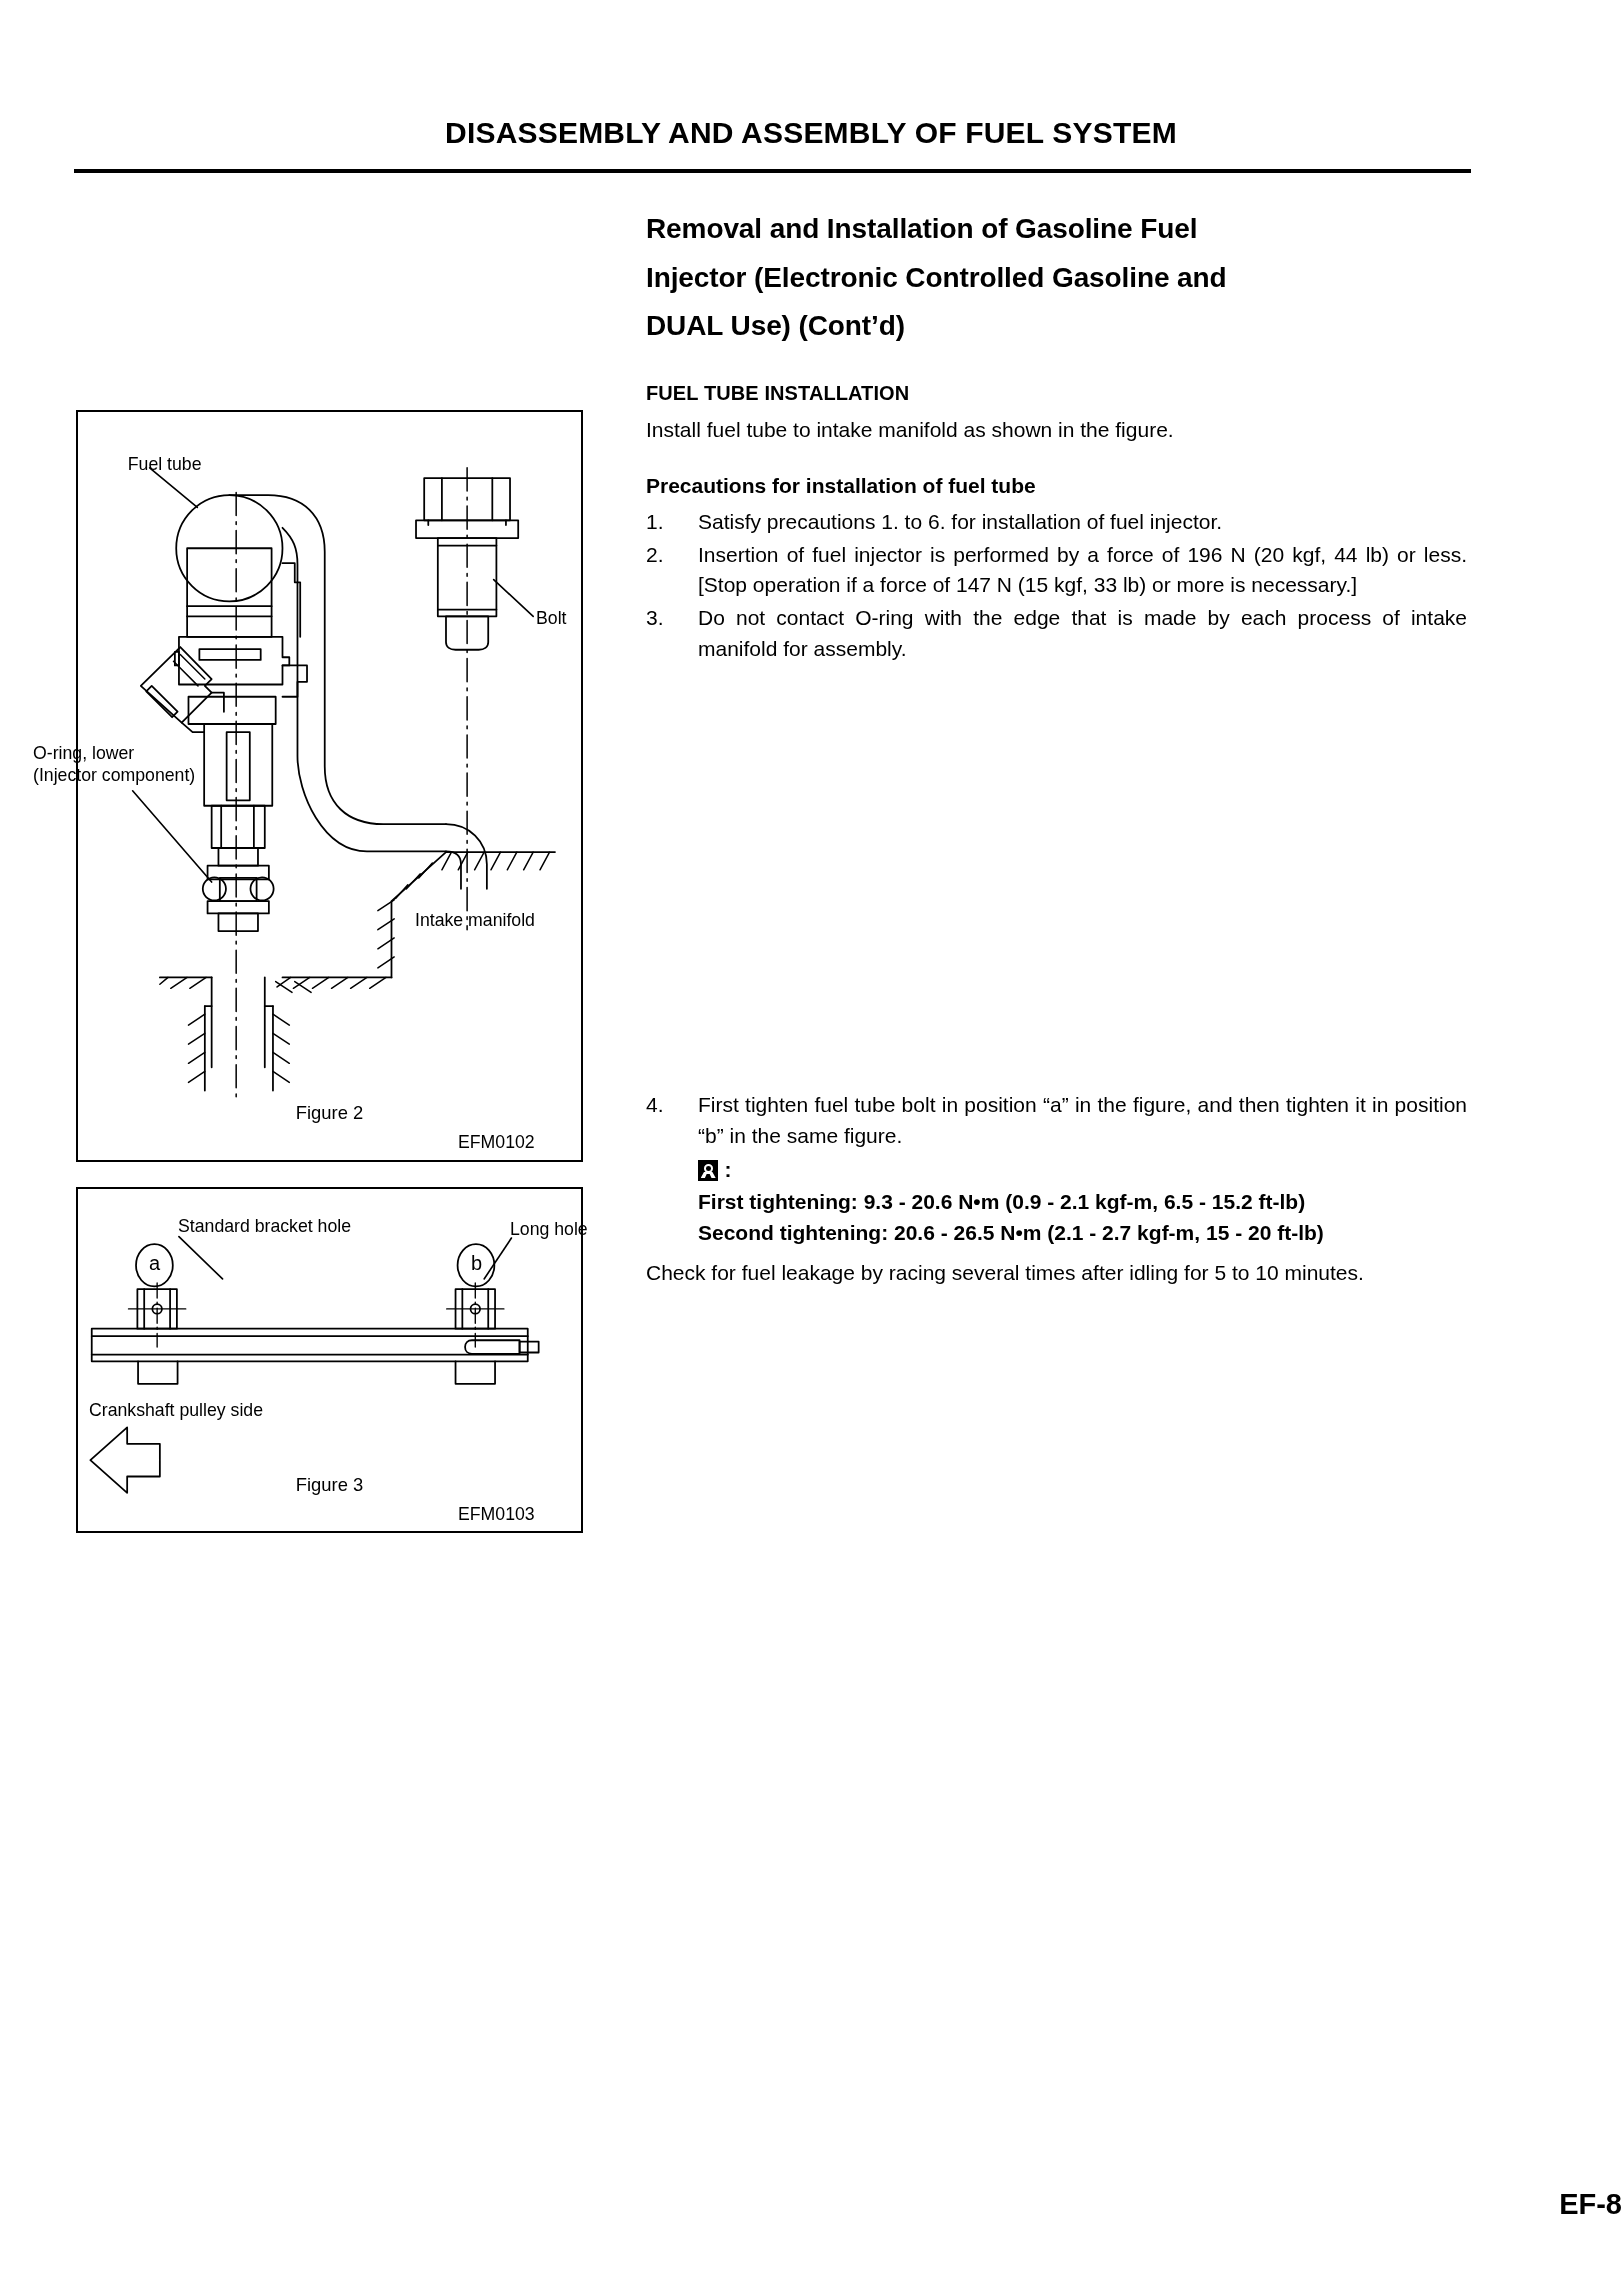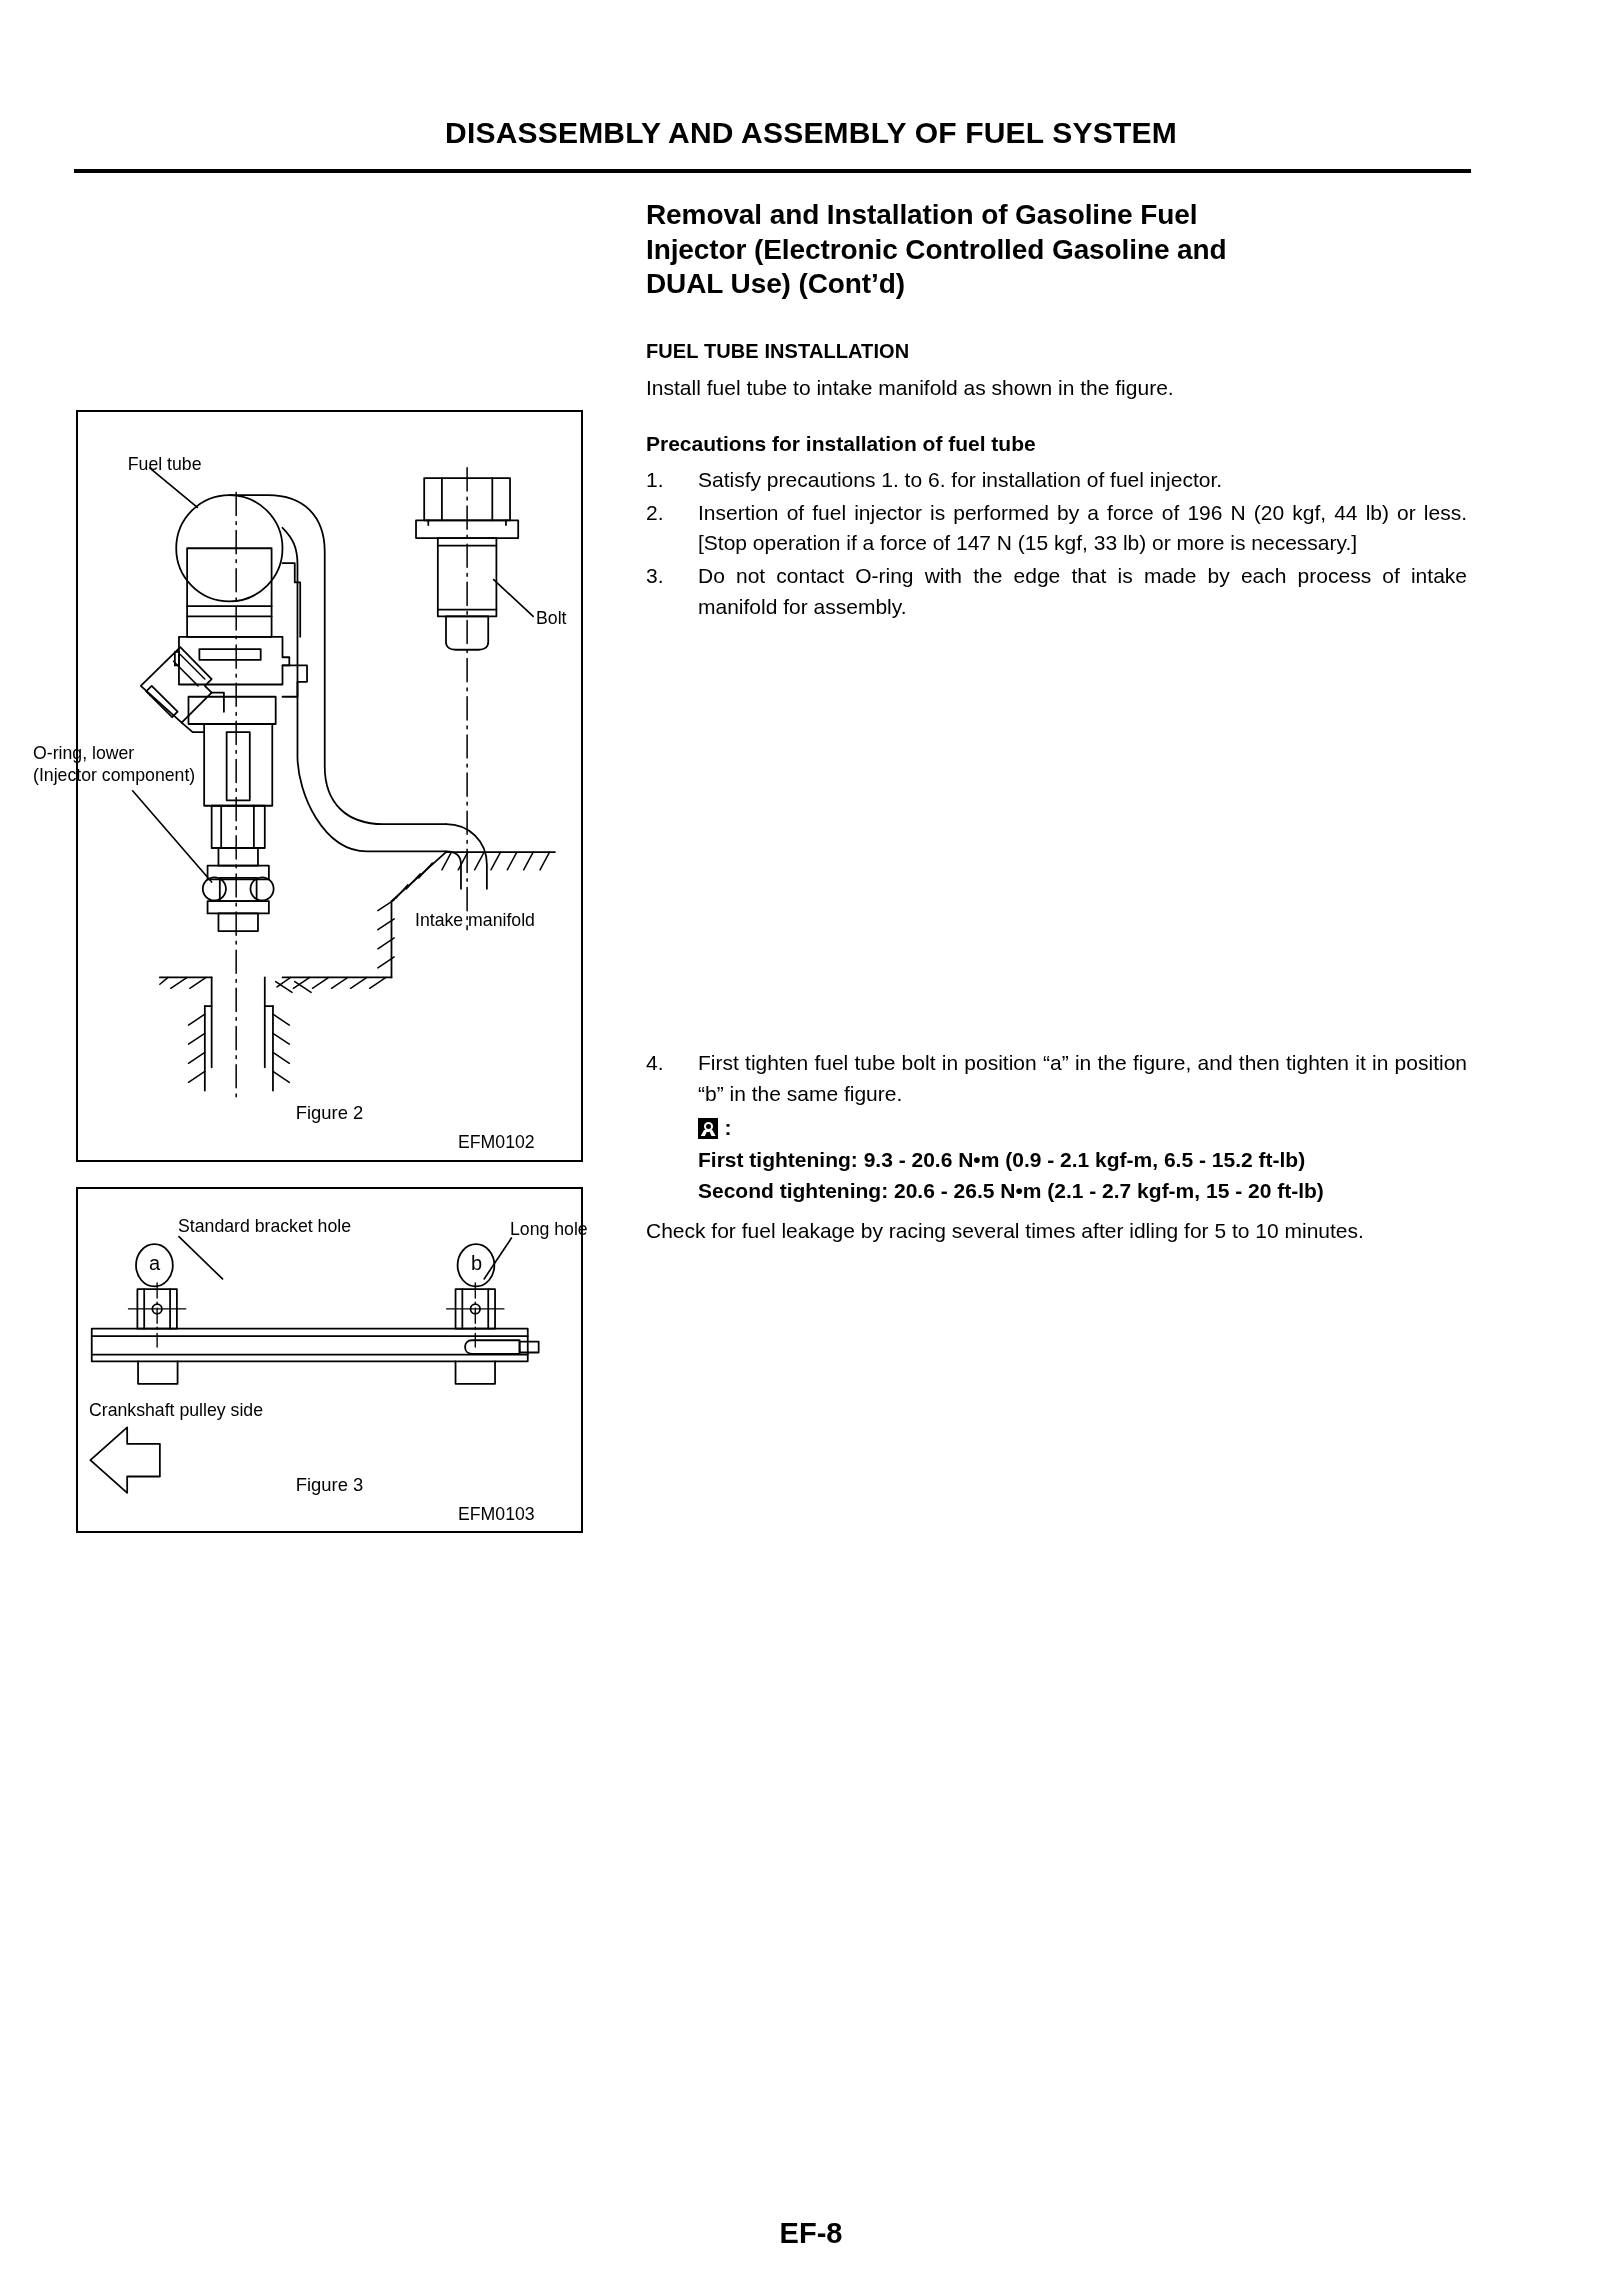--- a/index.html
+++ b/index.html
@@ -44,20 +44,21 @@
     position: absolute;
     left: 646px;
     top: 198px;
     width: 821px;
   }
   .section-title {
     font-size: 28px;
     font-weight: bold;
     line-height: 1.24;
     letter-spacing: -0.1px;
+    margin-top: 14px;
   }
   .sub-head-caps {
     font-size: 20px;
     font-weight: bold;
     margin-top: 38px;
     letter-spacing: 0.1px;
   }
   .body-line {
     font-size: 21px;
     margin-top: 9.5px;
@@ -165,24 +166,23 @@
     left: 0;
     top: 0;
   }
 
   
   #page-footer {
     position: absolute;
     left: 0;
     top: 2188px;
     width: 1622px;
-    text-align: center;
+    text-align: right;
     font-size: 29px;
     font-weight: bold;
-    margin-top: 29px;
   }
 </style>
 </head>
 <body>
 
 <div id="page-header">
   <div class="header-title">DISASSEMBLY AND ASSEMBLY OF FUEL SYSTEM</div>
 </div>
 <div id="header-rule"></div>
 

